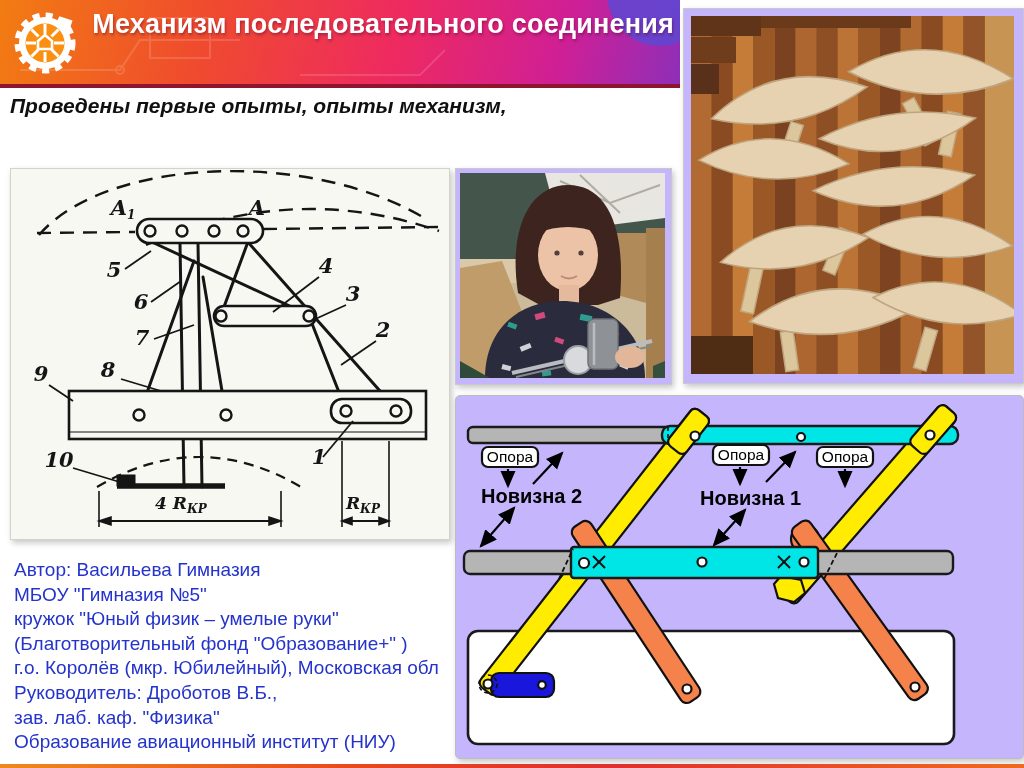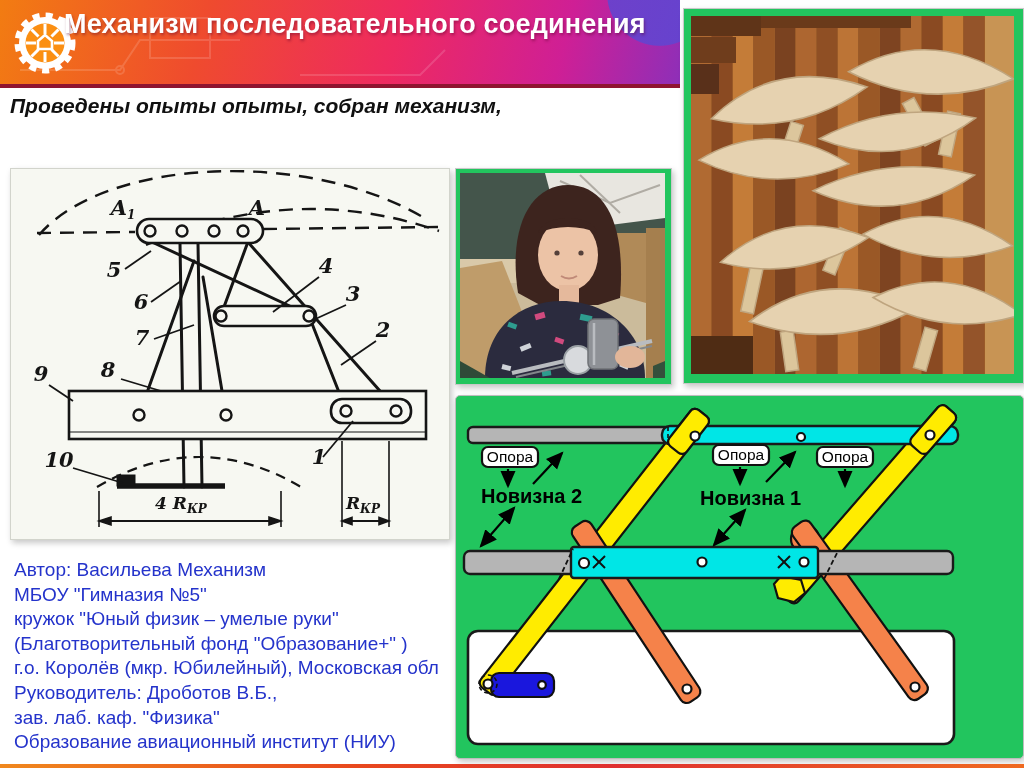--- a/index.html
+++ b/index.html
@@ -8,31 +8,31 @@
 
   
   #banner{position:absolute;left:0;top:0;width:680px;height:84px;
     background:
       radial-gradient(circle at 97% -8%, rgba(95,70,210,.85) 0 52px, rgba(95,70,210,0) 53px),
       linear-gradient(104deg,#f27c12 0%,#ef4b2e 30%,#ee2a60 58%,#cf1f95 82%,#8e2fb8 100%);
     border-bottom:4px solid #8f1430;}
   #banner .circuit{position:absolute;inset:0;opacity:.14;}
   .title-wrap{position:absolute;left:64px;top:8px;width:610px;}
   .title-line{font-weight:bold;font-size:27px;line-height:33px;
-    text-shadow:1px 2px 3px rgba(90,0,45,.45);letter-spacing:.2px;}
+    text-shadow:1px 2px 3px rgba(90,0,45,.45);letter-spacing:.2px;text-align:right;}
   .title-line.l1{color:#ffffff;}
   .title-line.l2{color:#cfe3f8;}
   #logo{position:absolute;left:13px;top:10px;width:64px;height:64px;}
 
   
   #subtitle{position:absolute;left:10px;top:92px;width:580px;
     font-style:italic;font-weight:bold;font-size:21px;line-height:28px;color:#101010;}
 
   
-  .panel{position:absolute;background:#22c55e;border:1px solid #c9c9c9;
+  .panel{position:absolute;background:#c4b5fd;border:1px solid #c9c9c9;
          box-shadow:2px 3px 6px rgba(0,0,0,.22);}
   #figure-panel{left:10px;top:168px;width:438px;height:370px;background:#f7f8f2;border-color:#d2d4cc;}
   #girl-panel{left:455px;top:168px;width:215px;height:215px;padding:0;}
   #girl-panel svg{margin:4px;display:block;}
   #plywood-panel{left:683px;top:8px;width:339px;height:374px;}
   #plywood-panel svg{margin:7px;display:block;}
   #mech-panel{left:455px;top:395px;width:567px;height:362px;border-radius:5px;border-color:#bdbdbd;}
 
   
   #author{position:absolute;left:14px;top:558px;width:445px;color:#2433cb;
@@ -79,21 +79,21 @@
           <line x1="38.5" y1="26.5" x2="45.5" y2="19.5"></line>
       </g>
       <path d="M32,25 l7,6 v8 h-14 v-8 z" fill="none" stroke="#ffffff" stroke-width="2.6"></path>
     </svg>
     <div class="title-wrap">
       <div class="title-line l1">Механизм последовательного соединения</div>
     </div>
   </div>
 
   <div id="subtitle">
-    <div>Проведены опыты опыты, собран механизм,</div>
+    <div>Проведены первые опыты, опыты механизм,</div>
   </div>
 
   <div id="figure-panel" class="panel">
     <svg width="436" height="368" viewBox="0 0 436 368">
       <g fill="none" stroke="#151515">
 
         <g stroke-width="2.4" stroke-dasharray="14 9">
           <path d="M28,66 C95,-12 300,-20 415,50"></path>
           <path d="M135,76 C230,34 330,28 428,62"></path>
           <path d="M26,64 L124,63"></path>
@@ -279,21 +279,21 @@
         <path d="M0,18 Q75,58 150,14 Q74,-12 0,18 Z" transform="translate(122,150) rotate(-4 75 20) scale(1.08)"></path>
         <path d="M0,30 Q70,-18 150,26 Q76,62 0,30 Z" transform="translate(28,206) rotate(-8 75 25)"></path>
         <path d="M0,30 Q70,-18 150,26 Q76,62 0,30 Z" transform="translate(172,196) rotate(6 75 25)"></path>
         <path d="M0,30 Q70,-18 150,26 Q76,62 0,30 Z" transform="translate(58,268) rotate(-3 75 25) scale(1.12)"></path>
         <path d="M0,30 Q70,-18 150,26 Q76,62 0,30 Z" transform="translate(182,262) rotate(8 75 25)"></path>
       </g>
     </svg>
   </div>
 
   <div id="author">
-    <div>Автор: Васильева Механизм</div>
+    <div>Автор: Васильева Гимназия</div>
     <div>МБОУ "Гимназия №5"</div>
     <div>кружок "Юный физик – умелые руки"</div>
     <div>(Благотворительный фонд "Образование+" )</div>
     <div>г.о. Королёв (мкр. Юбилейный), Московская обл</div>
     <div>Руководитель: Дроботов В.Б.,</div>
     <div>зав. лаб. каф. "Физика"</div>
     <div>Образование авиационный институт (НИУ)</div>
   </div>
 
   <div id="mech-panel" class="panel">

